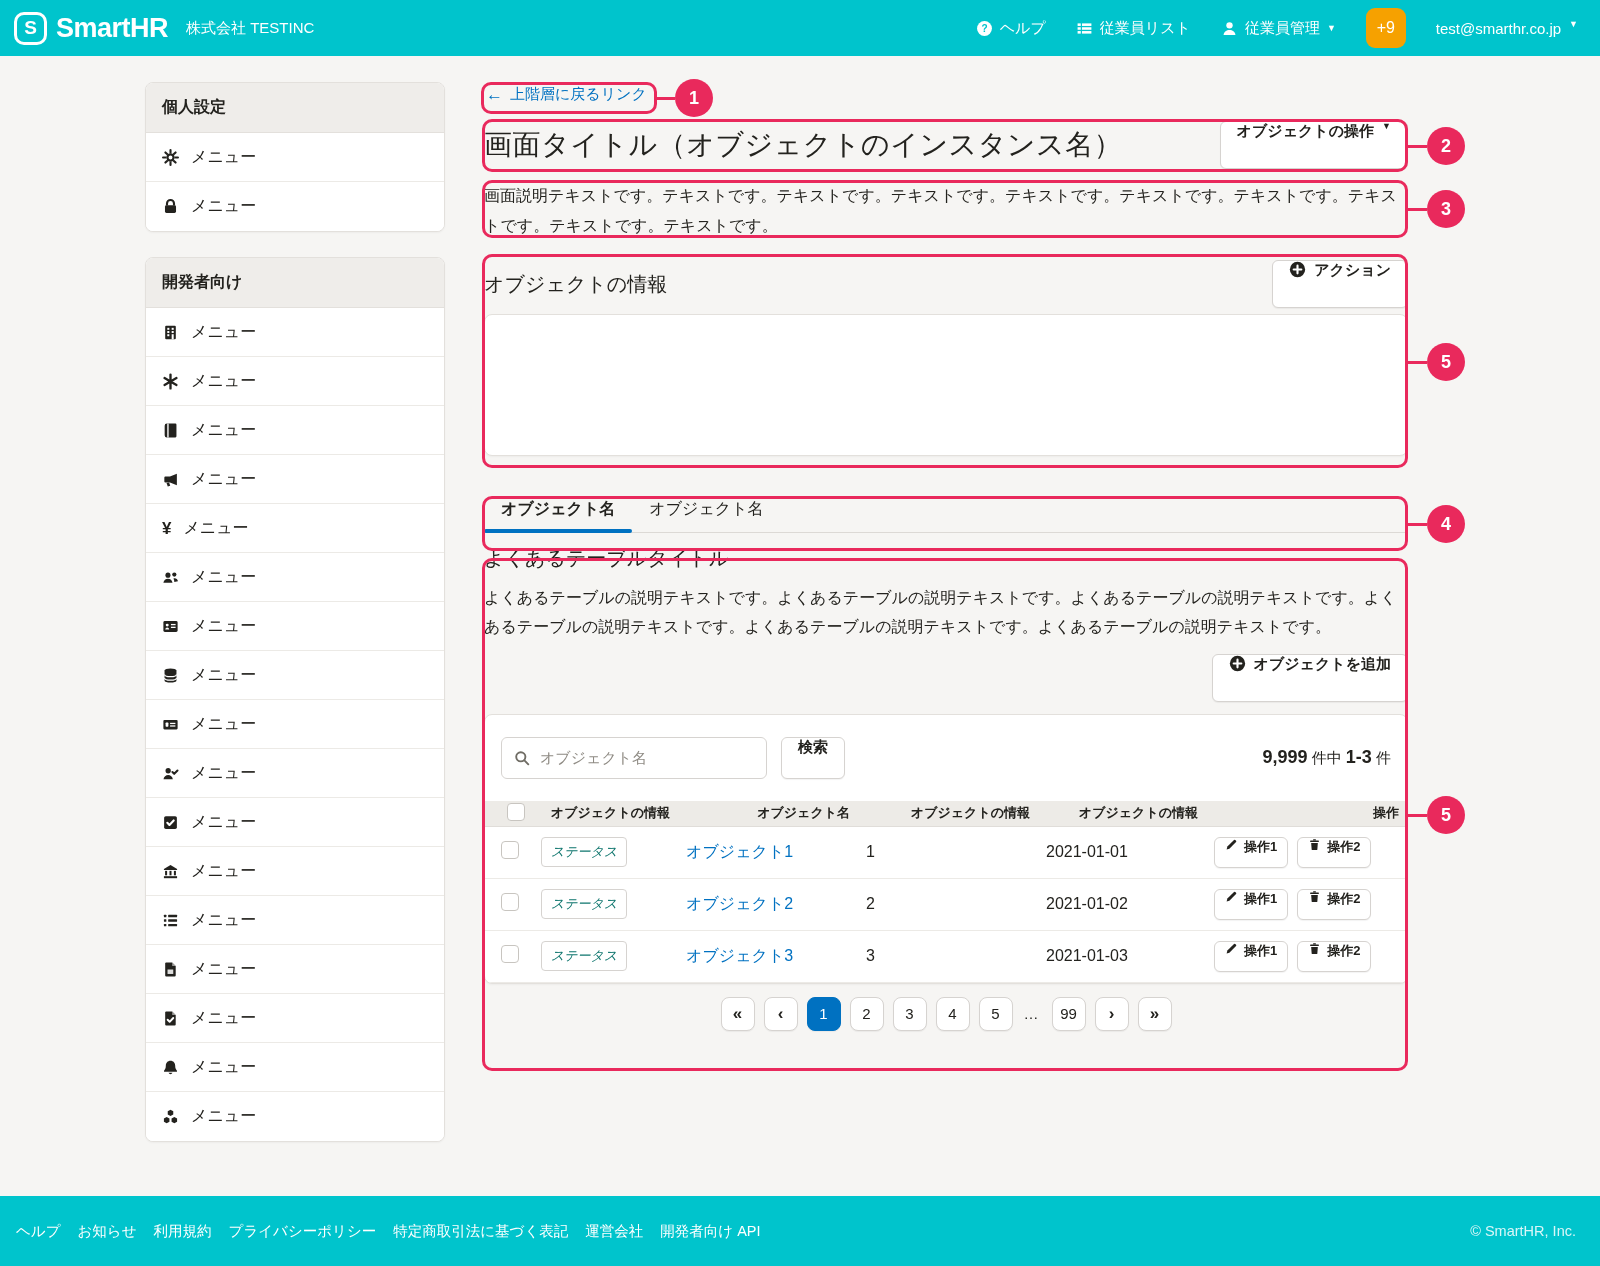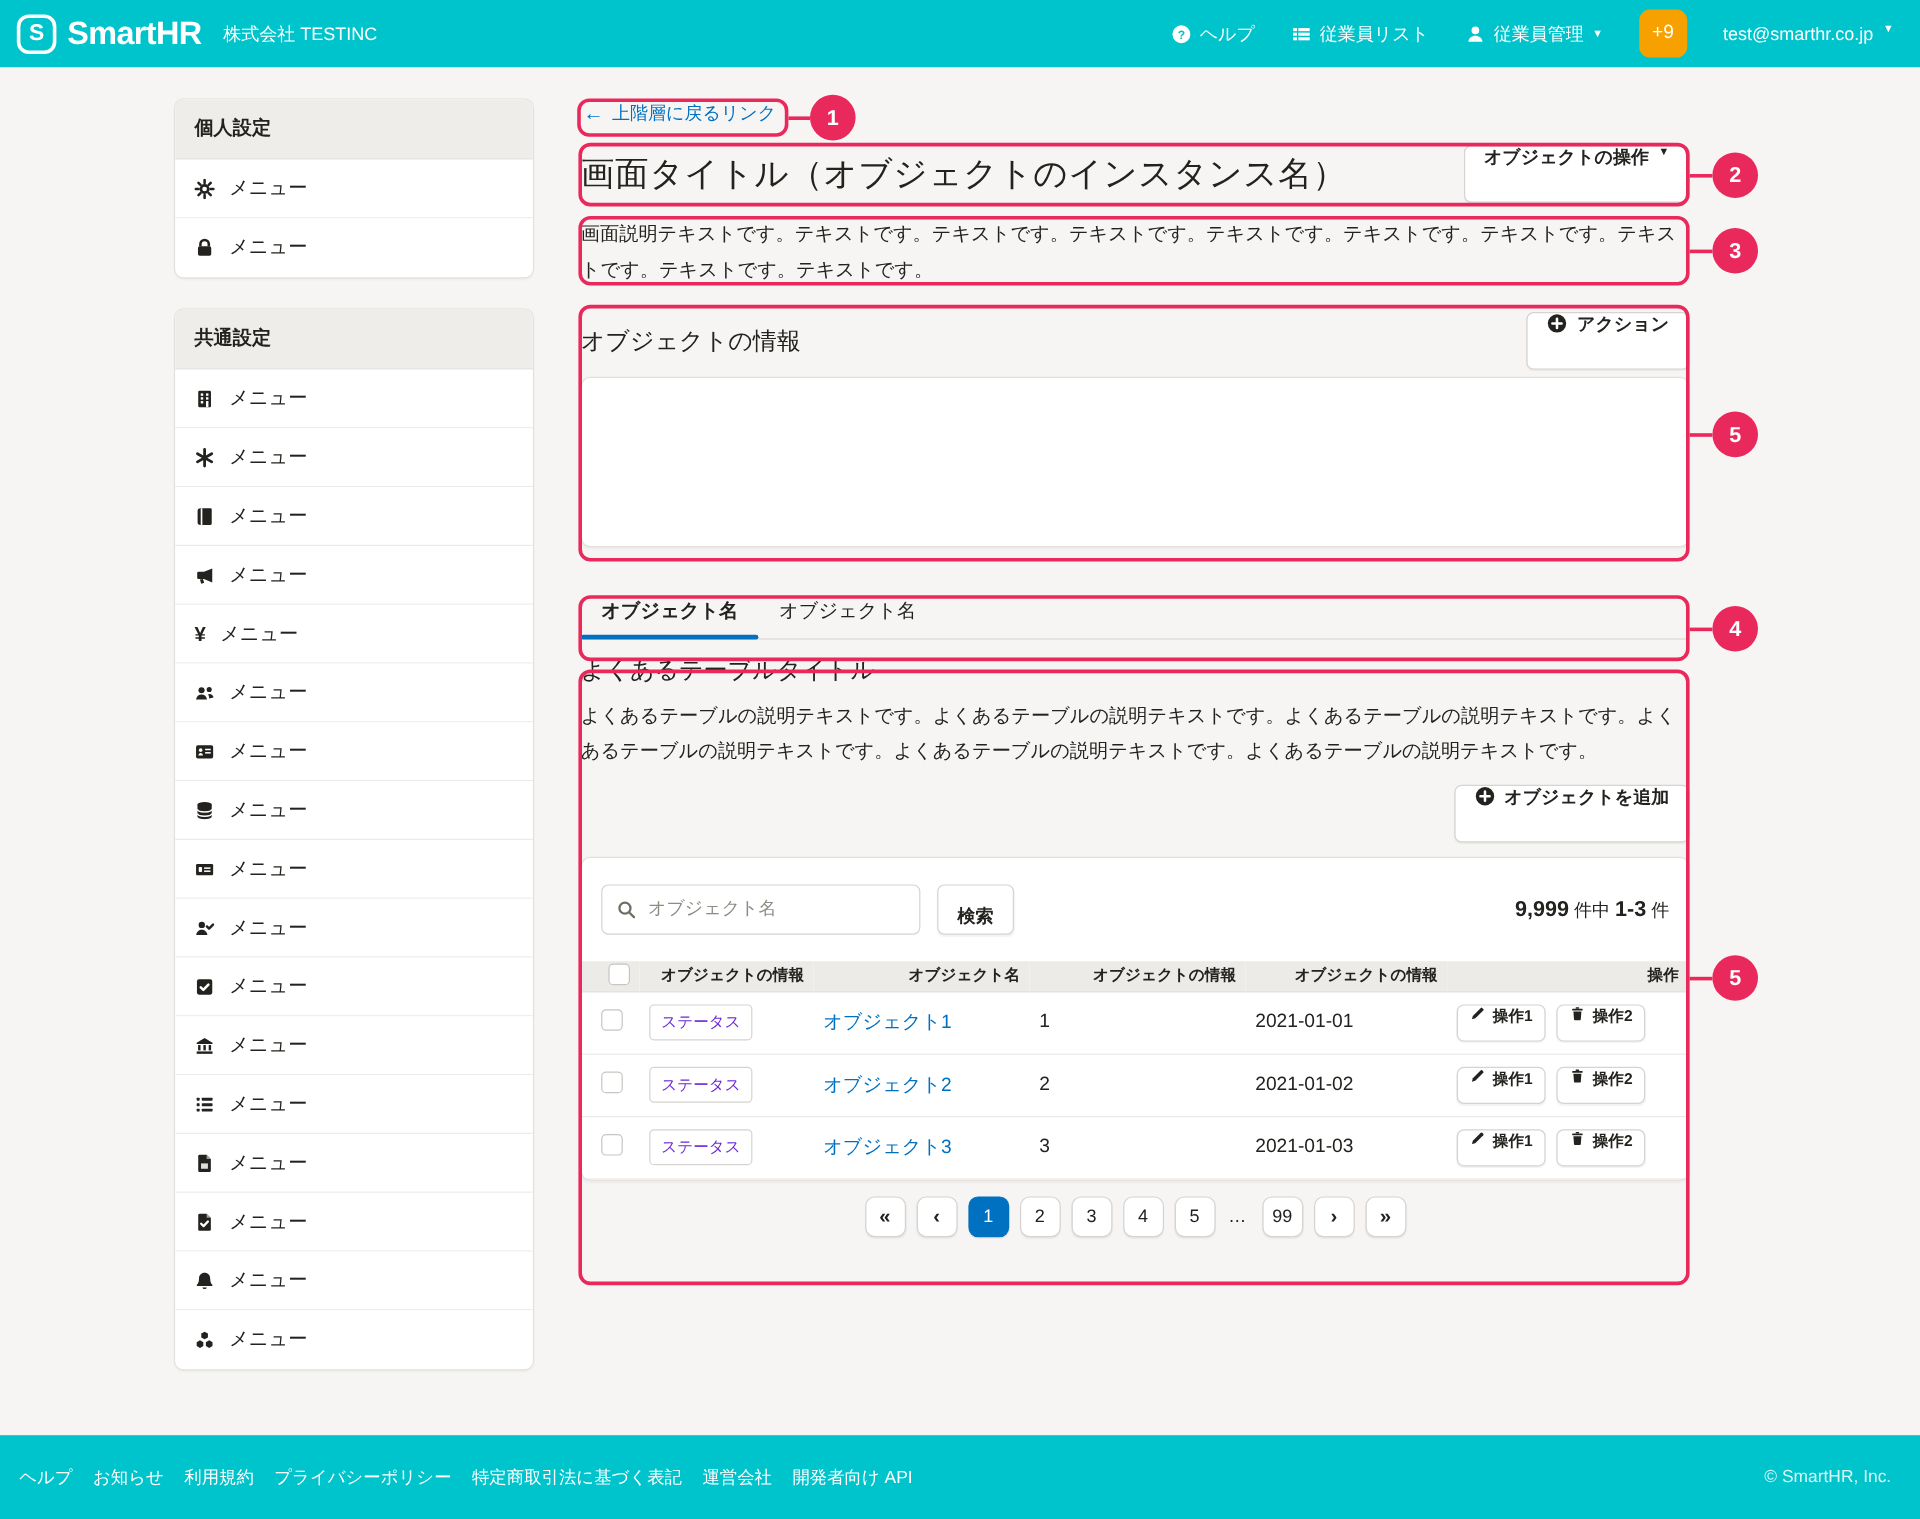--- a/index.html
+++ b/index.html
@@ -30,21 +30,21 @@
   .side-item:last-child{border-bottom:none;}
   .main{flex:1;min-width:0;}
 
   
   .back-link{display:inline-flex;align-items:center;gap:7px;color:#0071c1;font-size:15px;padding:3px 2px;cursor:pointer;}
   .back-arrow{font-size:17px;line-height:1;}
   .title-row{display:flex;align-items:center;justify-content:space-between;margin-top:14px;}
   .page-title{font-size:28px;font-weight:normal;letter-spacing:.5px;}
   .btn{display:inline-flex;align-items:flex-start;gap:8px;background:#fff;border:1px solid #d6d3d0;border-radius:6px;font-weight:bold;color:#23221e;cursor:pointer;box-shadow:0 1px 1px rgba(0,0,0,.05);font-family:inherit;}
   .btn-lg{height:48px;padding:0 16px;font-size:15px;}
-  .btn-md{height:42px;padding:16px 16px;font-size:15px;}
+  .btn-md{height:42px;padding:0 16px;font-size:15px;}
   .btn-sm{height:31px;padding:0 10px;font-size:13px;border-radius:6px;gap:6px;}
   .page-desc{margin-top:12px;font-size:16px;line-height:1.85;max-width:100%;}
 
   
   .detail-section{margin-top:20px;}
   .section-head{display:flex;align-items:center;justify-content:space-between;}
   .section-title{font-size:20px;font-weight:normal;}
   .detail-box{margin-top:6px;height:142px;background:#fff;border:1px solid #e3e0dc;border-radius:8px;box-shadow:0 1px 2px rgba(0,0,0,.04);}
 
   
@@ -68,21 +68,21 @@
   .count-strong{font-size:18px;font-weight:bold;}
   table{width:100%;border-collapse:collapse;}
   thead th{background:#edebe7;font-size:13px;font-weight:bold;text-align:right;padding:2px 8px;border-bottom:1px solid #e0ddd9;}
   th.col-check,td.col-check{width:48px;padding-left:16px;}
   th.col-status{width:145px;}
   th.col-name{width:180px;}
   th.col-info{width:180px;}
   th.col-date{width:168px;}
   tbody td{padding:10px 8px;font-size:16px;border-bottom:1px solid #eceae6;height:49px;}
   .checkbox{width:18px;height:18px;border:1px solid #c8c5c0;border-radius:4px;background:#fff;display:inline-block;cursor:pointer;}
-  .status-badge{display:inline-block;border:1px solid #d6d3d0;border-radius:4px;background:#fff;font-size:13px;padding:5px 9px;color:#6d28d9;}
+  .status-badge{display:inline-block;border:1px solid #d6d3d0;border-radius:4px;background:#fff;font-size:13px;padding:5px 9px;color:#0f766e;font-style:italic;}
   .row-link{color:#0071c1;font-size:16px;cursor:pointer;}
   .actions-cell{display:flex;gap:9px;align-items:center;}
 
   
   .pagination{display:flex;justify-content:center;align-items:center;gap:9px;margin-top:13px;}
   .page-btn{min-width:34px;height:34px;border:1px solid #d6d3d0;border-radius:8px;background:#fff;display:flex;align-items:center;justify-content:center;font-size:15px;cursor:pointer;box-shadow:0 1px 1px rgba(0,0,0,.05);color:#23221e;font-family:inherit;}
   .page-btn.active{background:#0071c1;border-color:#0071c1;color:#fff;cursor:default;}
   .page-btn.nav{font-size:17px;font-weight:bold;}
   .page-ellipsis{font-size:15px;letter-spacing:2px;margin:0 2px;color:#23221e;}
 
@@ -169,21 +169,21 @@
           <span class="icon" style="color: rgb(35, 34, 30);">
             <svg width="17" height="17" viewBox="0 0 16 16" fill="currentColor" xmlns="http://www.w3.org/2000/svg">
               <path d="M4.7 7V5.2a3.3 3.3 0 0 1 6.6 0V7" fill="none" stroke="currentColor" stroke-width="2"></path>
               <rect x="2.8" y="6.8" width="10.4" height="7.4" rx="1.4"></rect>
             </svg>
           </span>
           <span>メニュー</span>
         </div>
       </div>
       <div class="side-card">
-        <div class="side-head">共通設定</div>
+        <div class="side-head">開発者向け</div>
         <div class="side-item">
           <span class="icon" style="color: rgb(35, 34, 30);">
             <svg width="17" height="17" viewBox="0 0 16 16" fill="currentColor" xmlns="http://www.w3.org/2000/svg">
               <rect x="3" y="1.6" width="10" height="12.8" rx="1"></rect>
               <g fill="#fff">
                 <rect x="5" y="3.6" width="1.9" height="1.9"></rect>
                 <rect x="9.1" y="3.6" width="1.9" height="1.9"></rect>
                 <rect x="5" y="6.6" width="1.9" height="1.9"></rect>
                 <rect x="9.1" y="6.6" width="1.9" height="1.9"></rect>
                 <rect x="5" y="9.6" width="1.9" height="1.9"></rect>

